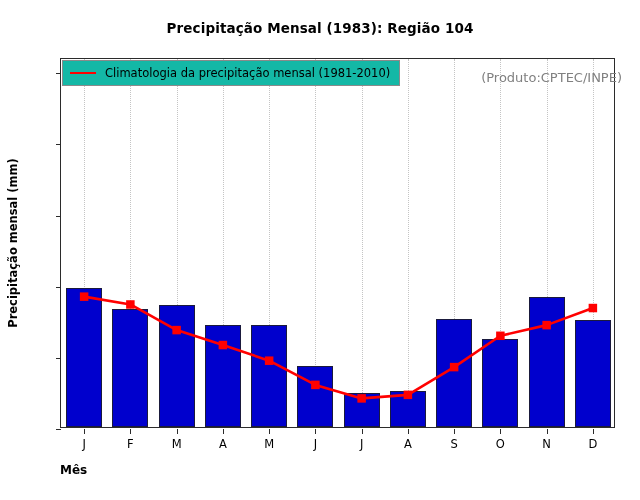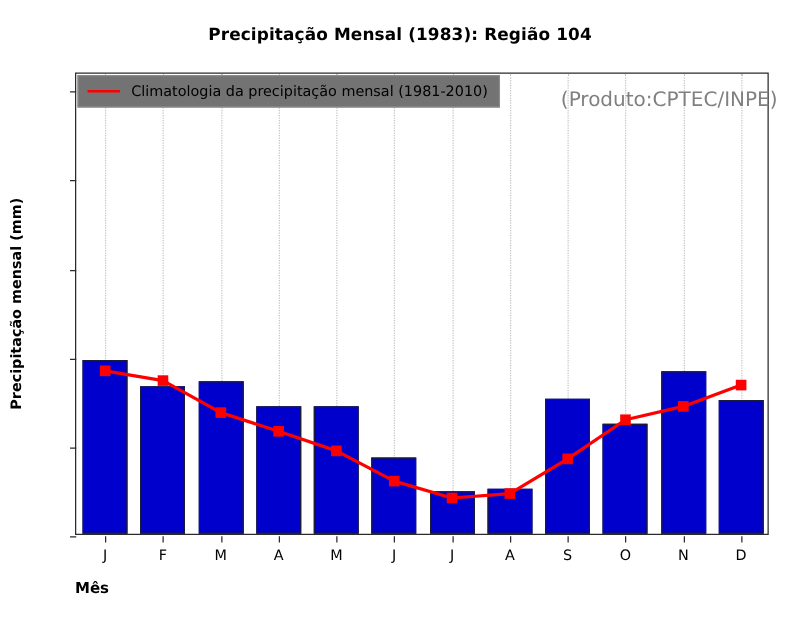--- a/index.html
+++ b/index.html
@@ -116,21 +116,21 @@
     text-align: left;
     font-size: 12px;
     font-weight: bold;
   }
   
   #legend {
     position: absolute;
     left: 62px;
     top: 60px;
     height: 26px;
-    background: #737373;
+    background: #14b8a6;
     border: 1px solid #8a8a8a;
     display: flex;
     align-items: center;
     padding: 0 9px 0 7px;
     box-sizing: border-box;
   }
   #legend-line {
     width: 26px;
     height: 0;
     border-top: 2px solid #ff0000;
@@ -139,21 +139,21 @@
   }
   #legend-label {
     font-size: 11.5px;
     white-space: nowrap;
   }
   
   #source-note {
     position: absolute;
     right: 18px;
     top: 70px;
-    font-size: 16px;
+    font-size: 13px;
     color: #808080;
     white-space: nowrap;
   }
 </style>
 </head>
 <body>
 
 <div id="figure">
 
   <div id="chart-title">Precipitação Mensal (1983): Região 104</div>

